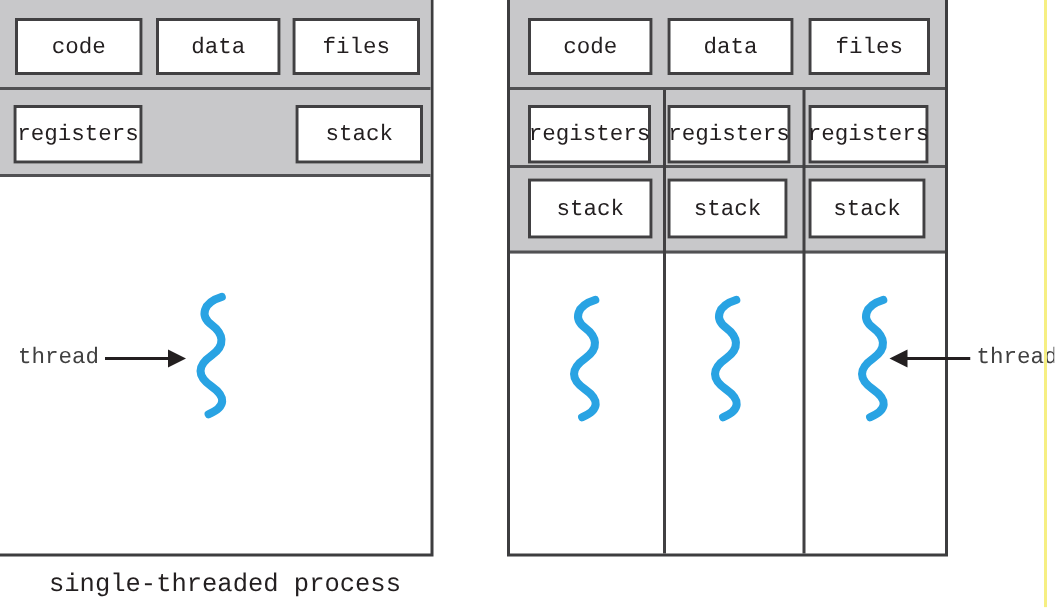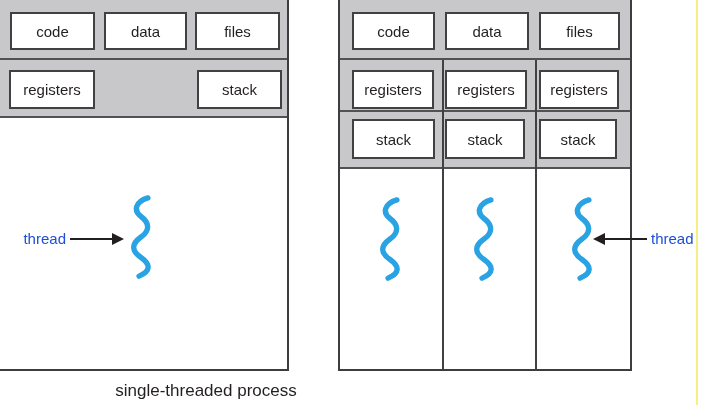--- a/index.html
+++ b/index.html
@@ -1,36 +1,36 @@
 <!DOCTYPE html>
 <html><head>
 <meta charset="utf-8">
 <style>
   html,body{margin:0;padding:0;background:#ffffff;}
   #canvas{
     position:relative;width:703px;height:405px;overflow:hidden;
-    background:#ffffff;font-family:Liberation Sans, sans-serif;color:#231f20;
+    background:#ffffff;font-family:Liberation Mono, monospace;color:#231f20;
   }
   .diagram{position:absolute;border:2px solid #3d3d3f;background:#ffffff;box-sizing:border-box;}
   #left-diagram{left:-2px;top:-2px;width:291px;height:373px;}
   #right-diagram{left:338px;top:-2px;width:294px;height:373px;}
   .gray-band{position:absolute;left:0;width:100%;background:#c8c8ca;border-bottom:2px solid #515153;box-sizing:border-box;}
   #left-diagram .band-1{top:0;height:60px;}
   #left-diagram .band-2{top:60px;height:58px;}
   #right-diagram .band-1{top:0;height:60px;}
   #right-diagram .band-2{top:60px;height:52px;}
   #right-diagram .band-3{top:112px;height:57px;}
   .mini-box{
     position:absolute;background:#ffffff;border:2px solid #414042;box-sizing:border-box;
     display:flex;align-items:center;justify-content:center;
     font-size:15px;line-height:1;color:#231f20;
   }
   .vdivider{position:absolute;width:2px;background:#414042;top:60px;bottom:0;}
   .squiggle{position:absolute;width:30px;height:88px;}
-  .thread-label{position:absolute;font-size:15px;line-height:1;color:#1d4ed8;}
+  .thread-label{position:absolute;font-size:15px;line-height:1;color:#404040;}
   .arrow{position:absolute;}
   .caption{position:absolute;top:381px;font-size:17px;text-align:center;color:#231f20;}
   #yellow-line{position:absolute;left:696px;top:0;width:2px;height:405px;background:#f6ef83;}
 </style>
 </head>
 <body>
 
 <div id="canvas">
 
   <div class="diagram" id="left-diagram">
@@ -86,16 +86,16 @@
       <path d="M 21,4 C 8,8 6,17 14,23 S 24,37 14,44 S 4,58 14,65 S 24,79 12,84" fill="none" stroke="#29a3e3" stroke-width="5.5" stroke-linecap="round"></path>
     </svg>
   </div>
 
   <svg class="arrow" style="left:591px;top:232px;" width="56" height="14" viewBox="0 0 56 14">
     <line x1="12" y1="7" x2="56" y2="7" stroke="#231f20" stroke-width="2"></line>
     <polygon points="14,1 2,7 14,13" fill="#231f20"></polygon>
   </svg>
   <div class="thread-label" style="left:651px;top:231px;width:50px;text-align:left;">thread</div>
 
-  <div class="caption" style="left:16px;width:300px;padding-left:40px;">single-threaded process</div>
+  <div class="caption" style="left:0;width:300px;">single-threaded process</div>
 
   <div id="yellow-line"></div>
 </div>
 
 </body></html>

